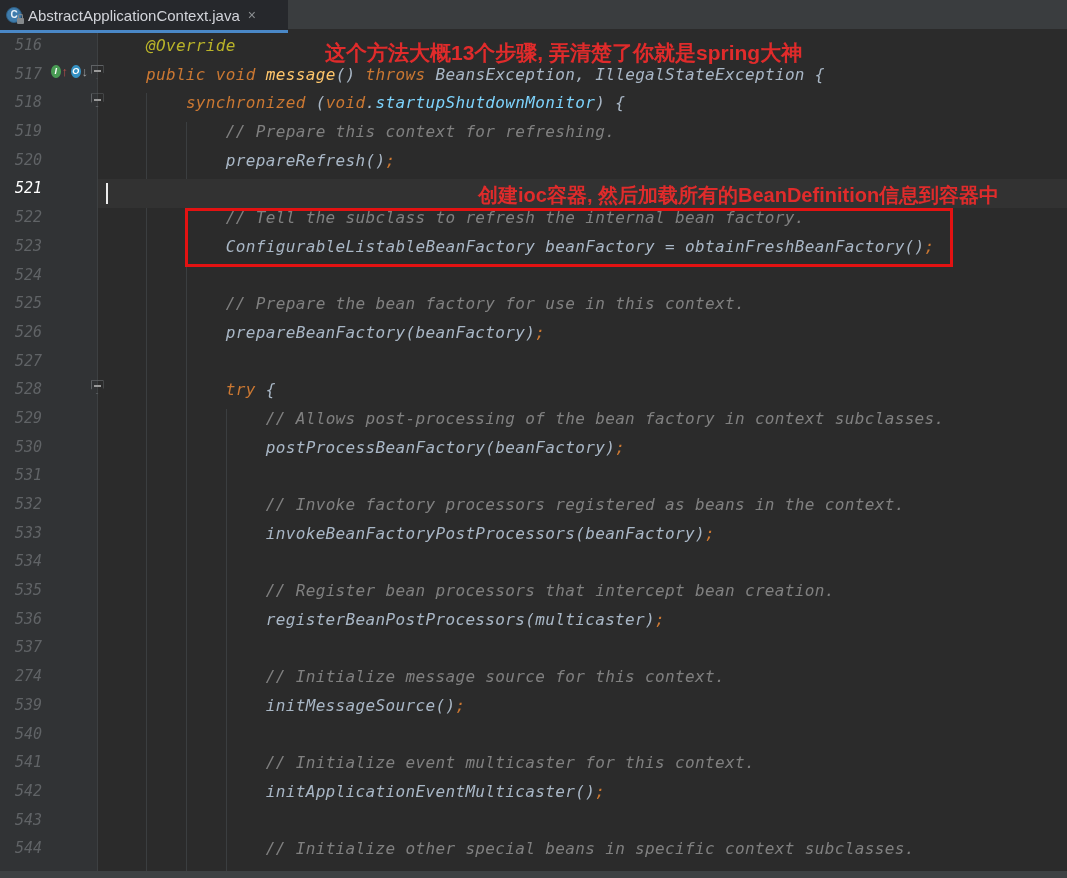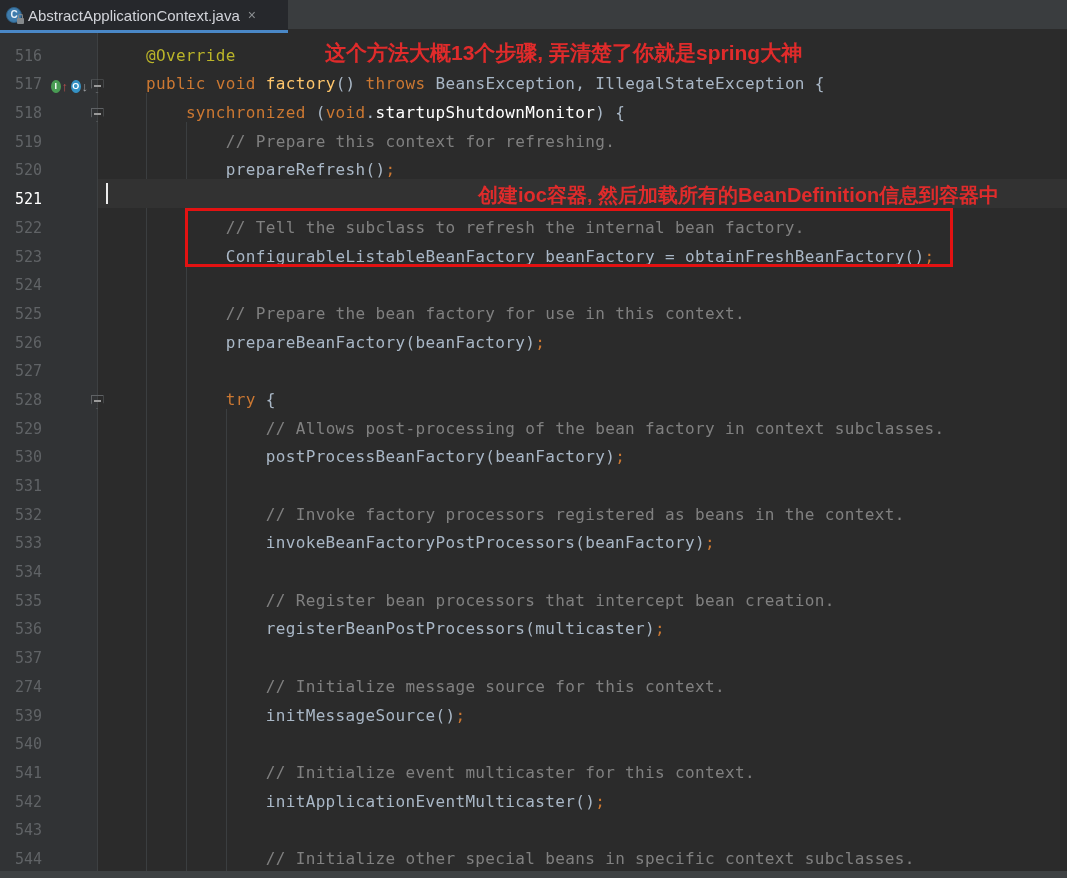--- a/index.html
+++ b/index.html
@@ -27,40 +27,40 @@
     border:1.5px solid #85898C; border-bottom:none; border-radius:2px 2px 0 0; }
   .tab-title { color:#D2D4DA; font-size:15px; white-space:nowrap; }
   .tab-close { margin-left:8px; color:#8C9093; font-size:14px; line-height:14px; cursor:pointer; }
   
   .gutter-bg { position:absolute; left:0; top:33px; width:98px; height:838px; background:#313335; }
   .gutter-sep { position:absolute; left:97px; top:33px; width:1px; height:838px; background:#3D4042; }
   .indent-guide { position:absolute; width:1px; background:#3B3E40; z-index:1; }
   .bottom-bar { position:absolute; left:0; top:871px; width:1067px; height:7px; background:#3E4143; }
   
   #lines { position:absolute; left:0; top:36px; width:1067px; z-index:2; }
-  .row { position:relative; display:flex; height:28.7px; align-items:flex-end; }
+  .row { position:relative; display:flex; height:28.7px; align-items:flex-start;font-style:italic; }
   .row.current::before { content:''; position:absolute; left:98px; right:0; top:0; bottom:0;
     background:#323232; z-index:0; }
   .ln { position:relative; z-index:1; width:46px; text-align:right; padding-right:4px;
     color:#606366; font-family:"DejaVu Sans Mono", monospace; font-size:15px; cursor:pointer; flex:0 0 auto; }
   .row.current .ln { color:#ffffff; }
   .gicons { position:relative; z-index:1; width:42px; flex:0 0 auto; display:flex;
     align-items:center; padding-left:5px; gap:1px; }
   .foldcol { position:relative; z-index:1; width:18px; flex:0 0 auto;
     display:flex; align-items:center; justify-content:center; }
   .fold-marker { width:13px; height:14px; border:1.5px solid #5F6265; cursor:pointer;
     clip-path:polygon(0 0,100% 0,100% 58%,50% 100%,0 58%);
     background:linear-gradient(#9A9A9A,#9A9A9A) 50% 42%/7px 2px no-repeat; }
   .code { position:relative; z-index:1; flex:1; white-space:pre;
     font-family:"DejaVu Sans Mono", monospace; font-size:16px; letter-spacing:0.35px; }
   .tk.def { color:#A9B7C6; }
   .tk.kw { color:#CC7832; }
   .tk.ann { color:#BBB529; }
   .tk.fn { color:#FFC66B; }
-  .tk.field { color:#ffffff;margin-top:14px; }
+  .tk.field { color:#7dd3fc;margin-top:14px; }
   .tk.com { color:#808080; }
   .tk.semi { color:#CC7832; }
   
   .gi-circle { width:13px; height:13px; border-radius:50%; color:#fff; font-size:9px; font-weight:bold;
     line-height:13px; text-align:center; display:inline-block; cursor:pointer; }
   .gi-green { background:#499C54; }
   .gi-blue { background:#3592C4; }
   .gi-arrow { font-size:13px; font-weight:bold; line-height:13px; display:inline-block; cursor:pointer; }
   .gi-arrow.up { color:#C75450; margin-right:2px; }
   .gi-arrow.down { color:#9DA0A3; }
@@ -106,21 +106,21 @@
         <span class="ln">517</span>
         <span class="gicons">
           <span class="gi-circle gi-green">I</span>
           <span class="gi-arrow up">↑</span>
           <span class="gi-circle gi-blue">O</span>
           <span class="gi-arrow down">↓</span>
         </span>
         <span class="foldcol">
           <span class="fold-marker"></span>
         </span>
-        <span class="code"><span class="tk def">    </span><span class="tk kw">public</span><span class="tk def"> </span><span class="tk kw">void</span><span class="tk def"> </span><span class="tk fn">factory</span><span class="tk def">() </span><span class="tk kw">throws</span><span class="tk def"> BeansException, IllegalStateException {</span></span>
+        <span class="code"><span class="tk def">    </span><span class="tk kw">public</span><span class="tk def"> </span><span class="tk kw">void</span><span class="tk def"> </span><span class="tk fn">message</span><span class="tk def">() </span><span class="tk kw">throws</span><span class="tk def"> BeansException, IllegalStateException {</span></span>
       </div>
       <div class="row">
         <span class="ln">518</span>
         <span class="gicons"></span>
         <span class="foldcol">
           <span class="fold-marker"></span>
         </span>
         <span class="code"><span class="tk def">        </span><span class="tk kw">synchronized</span><span class="tk def"> (</span><span class="tk kw">void</span><span class="tk def">.</span><span class="tk field">startupShutdownMonitor</span><span class="tk def">) {</span></span>
       </div>
       <div class="row">

